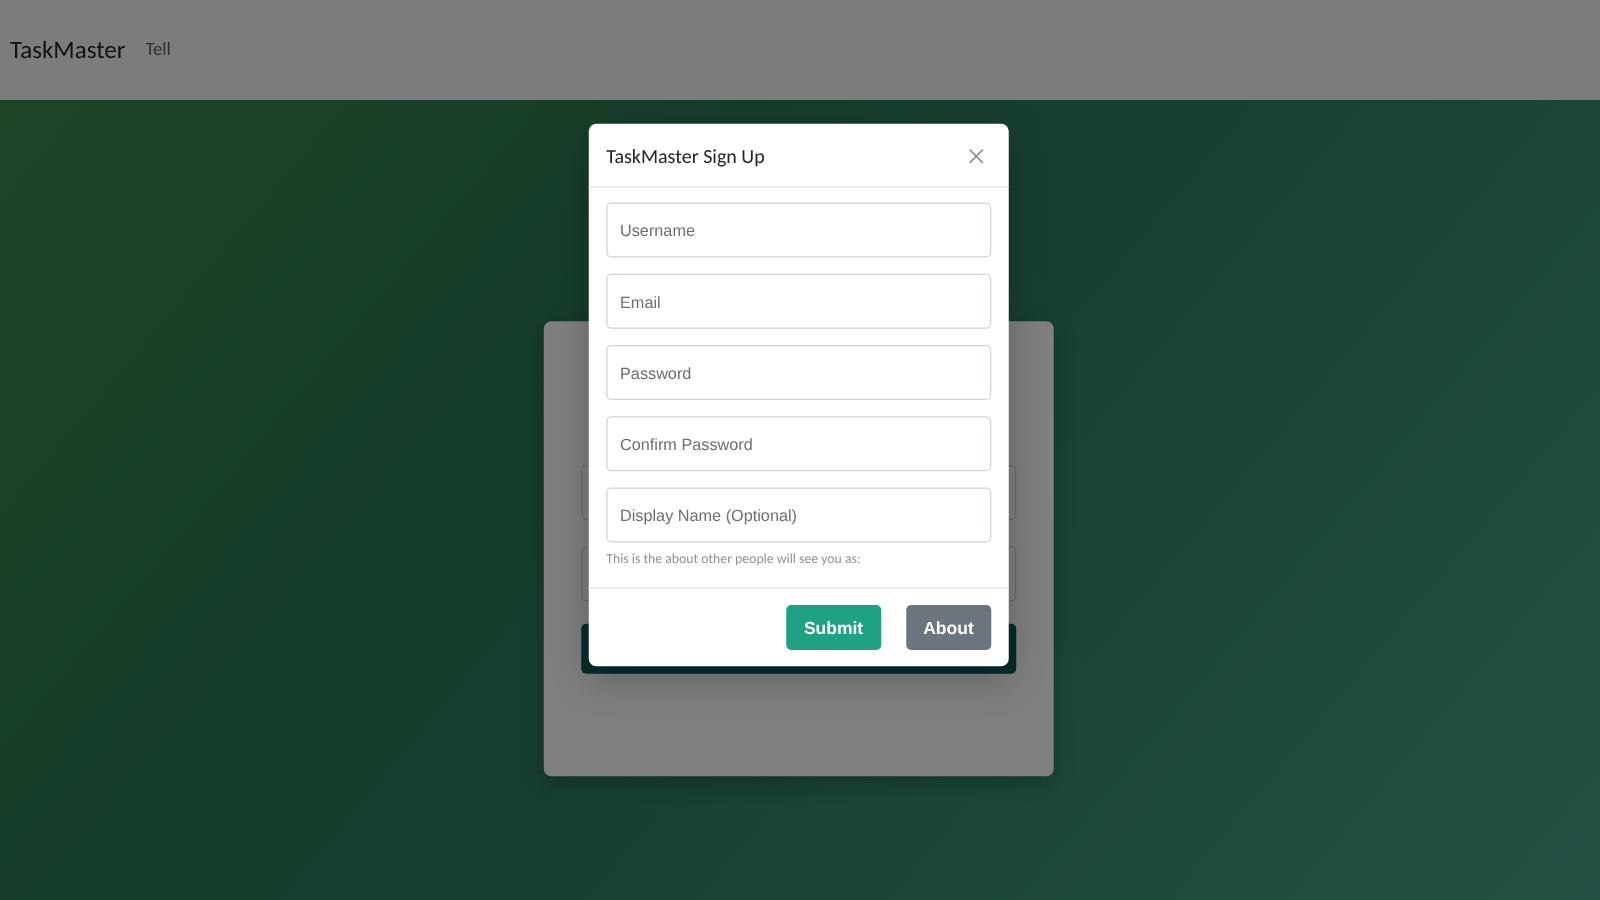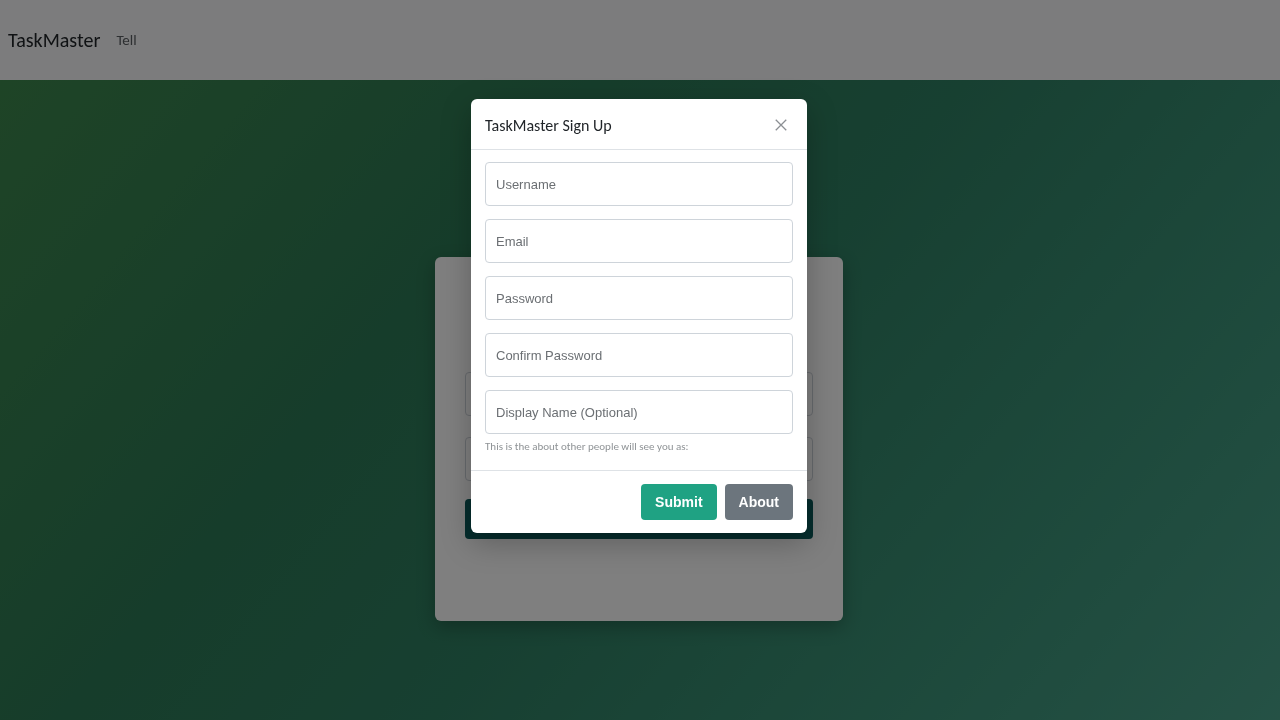--- a/index.html
+++ b/index.html
@@ -73,21 +73,21 @@
     background: #fff; padding: 0 10px; font-size: 13px; color: #0369a1;
     margin-top: 13px;
   }
   .form-field:first-child { margin-top: 0; }
   .form-field::placeholder { color: #6b6f73; }
   .help-text { font-size: 11px; color: #8f9396; margin-top: 6px; line-height: 1.3; }
 
   .modal-footer {
     border-top: 1px solid #dee2e6;
     padding: 13px 14px;
-    display: flex; justify-content: flex-end; gap: 8px;
+    display: flex; justify-content: flex-end; gap: 20px;
   }
   .btn {
     border: none; border-radius: 4px; padding: 10px 14px;
     font-size: 14px; font-weight: 600; color: #fff; cursor: pointer;
   }
   .btn-submit { background: #1fa283; }
   .btn-cancel { background: #6c757d; }
 </style>
 </head>
 <body>

